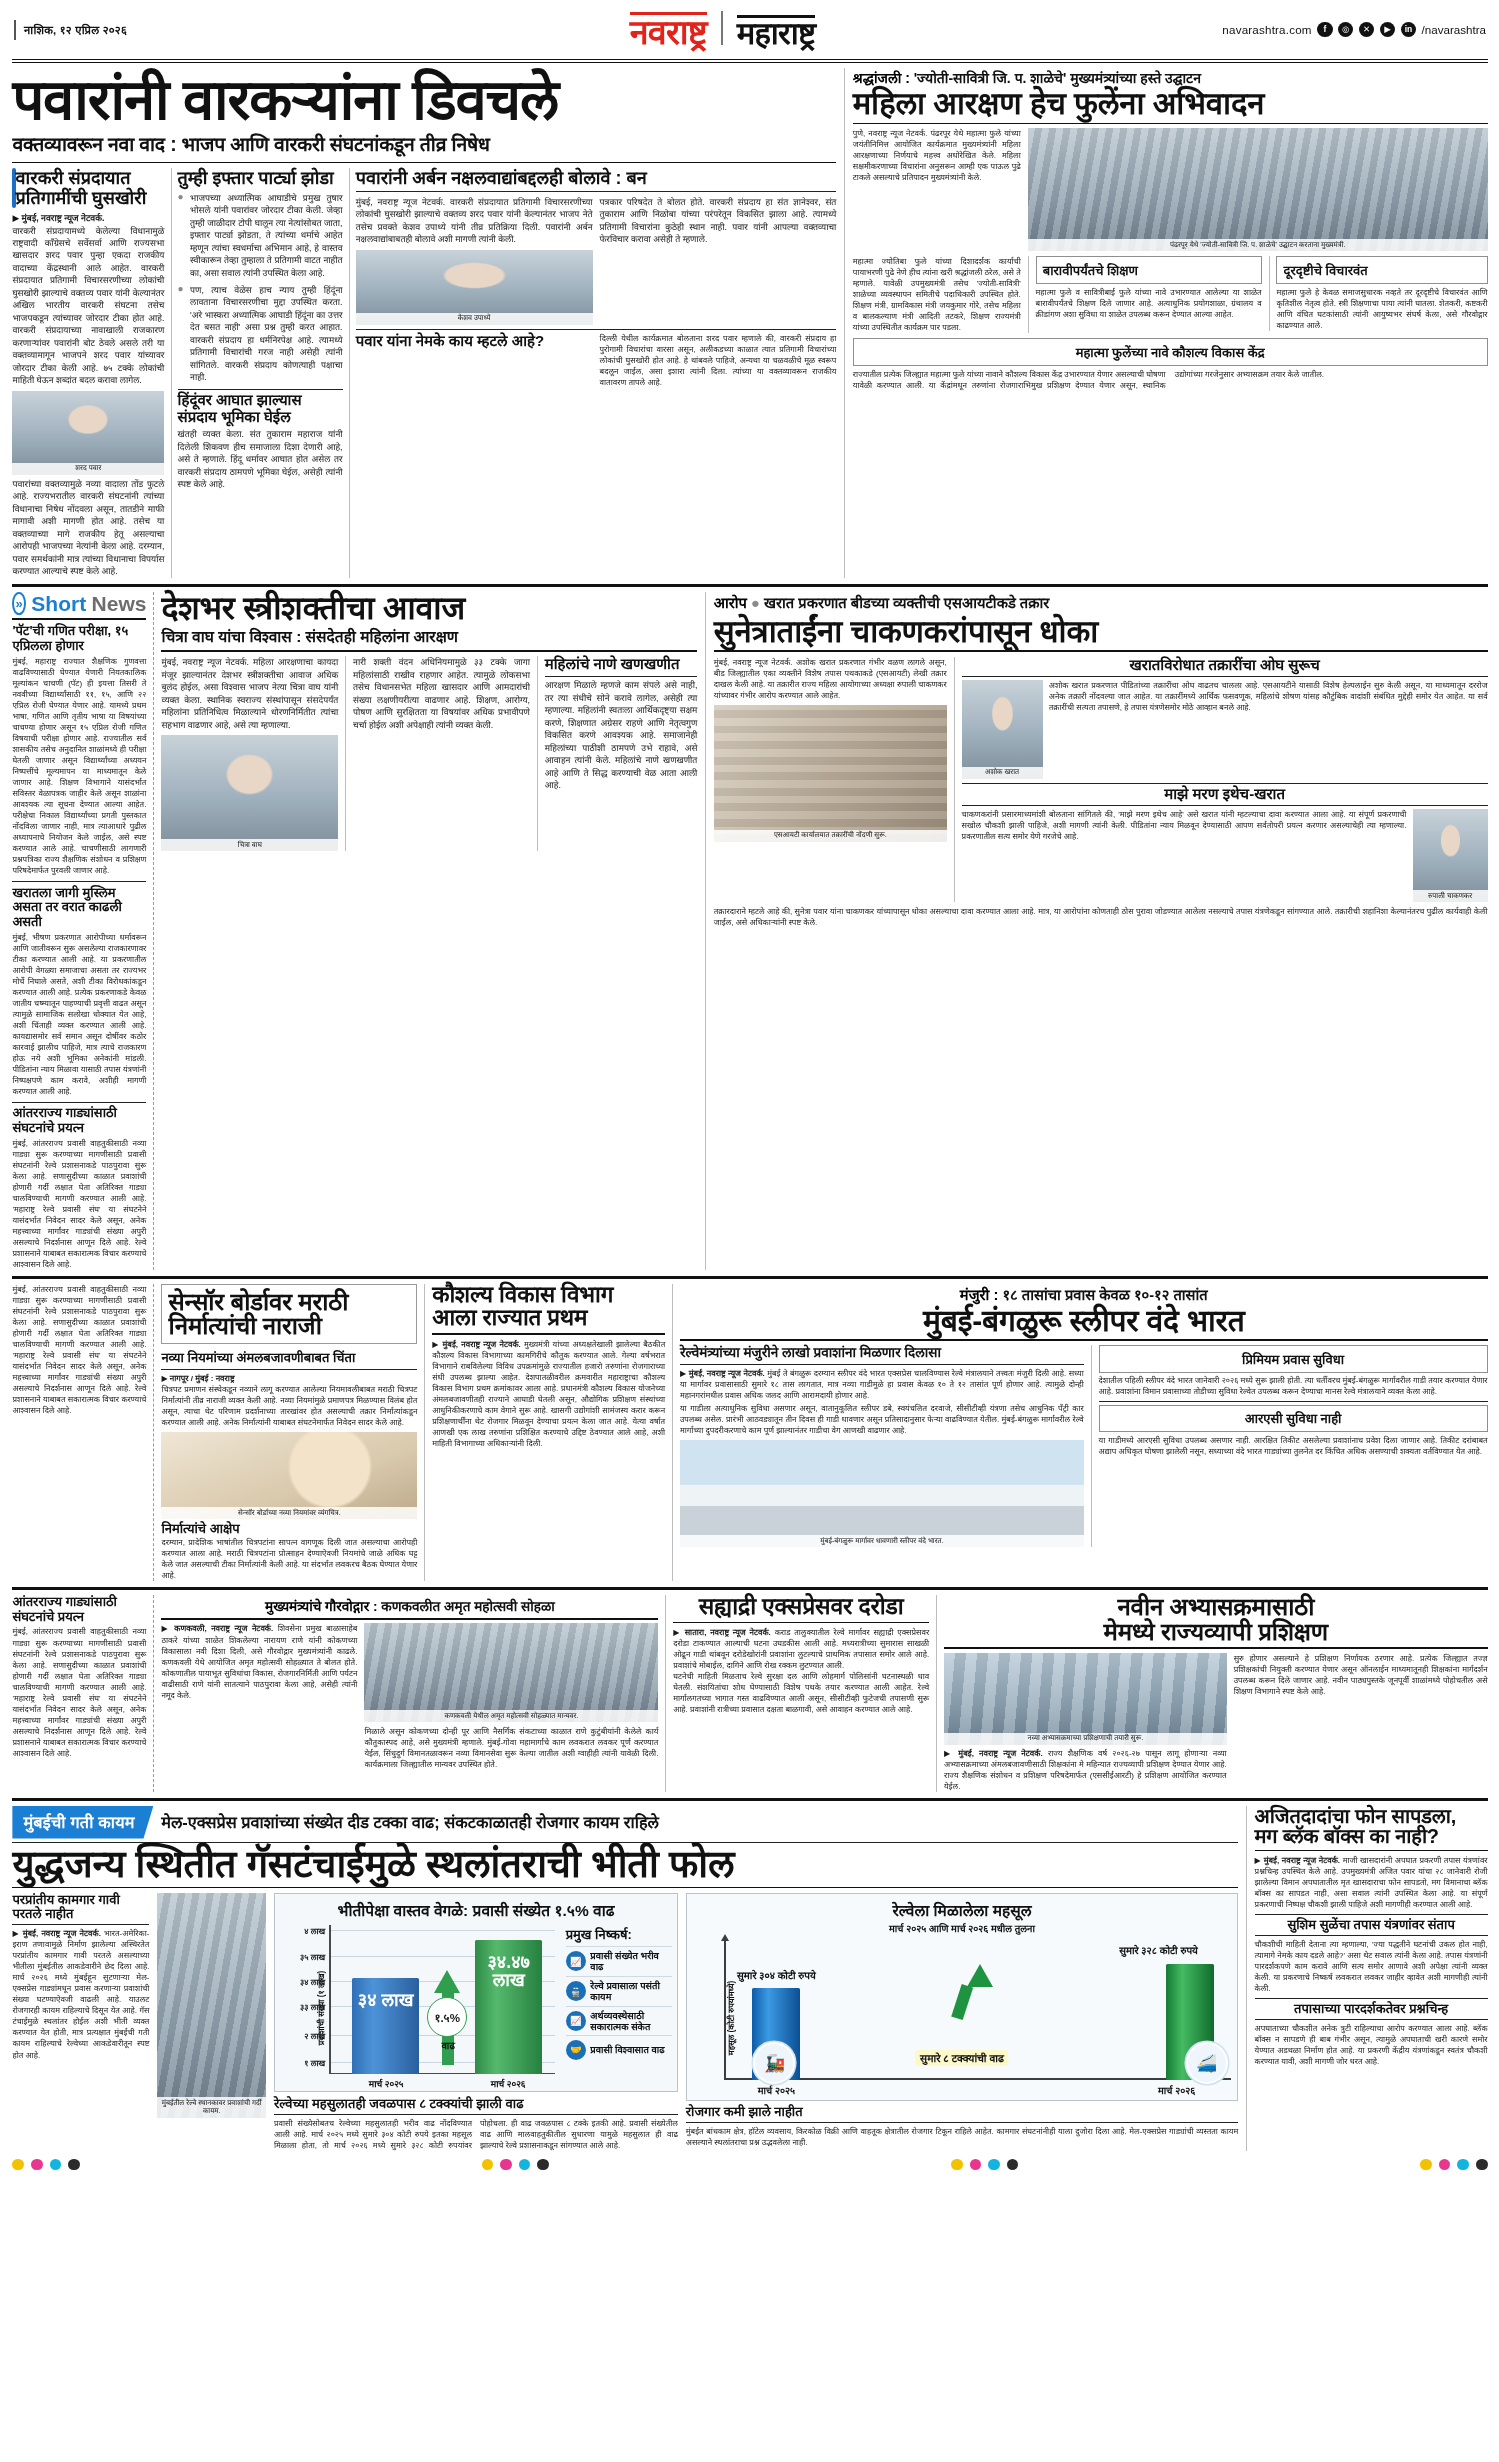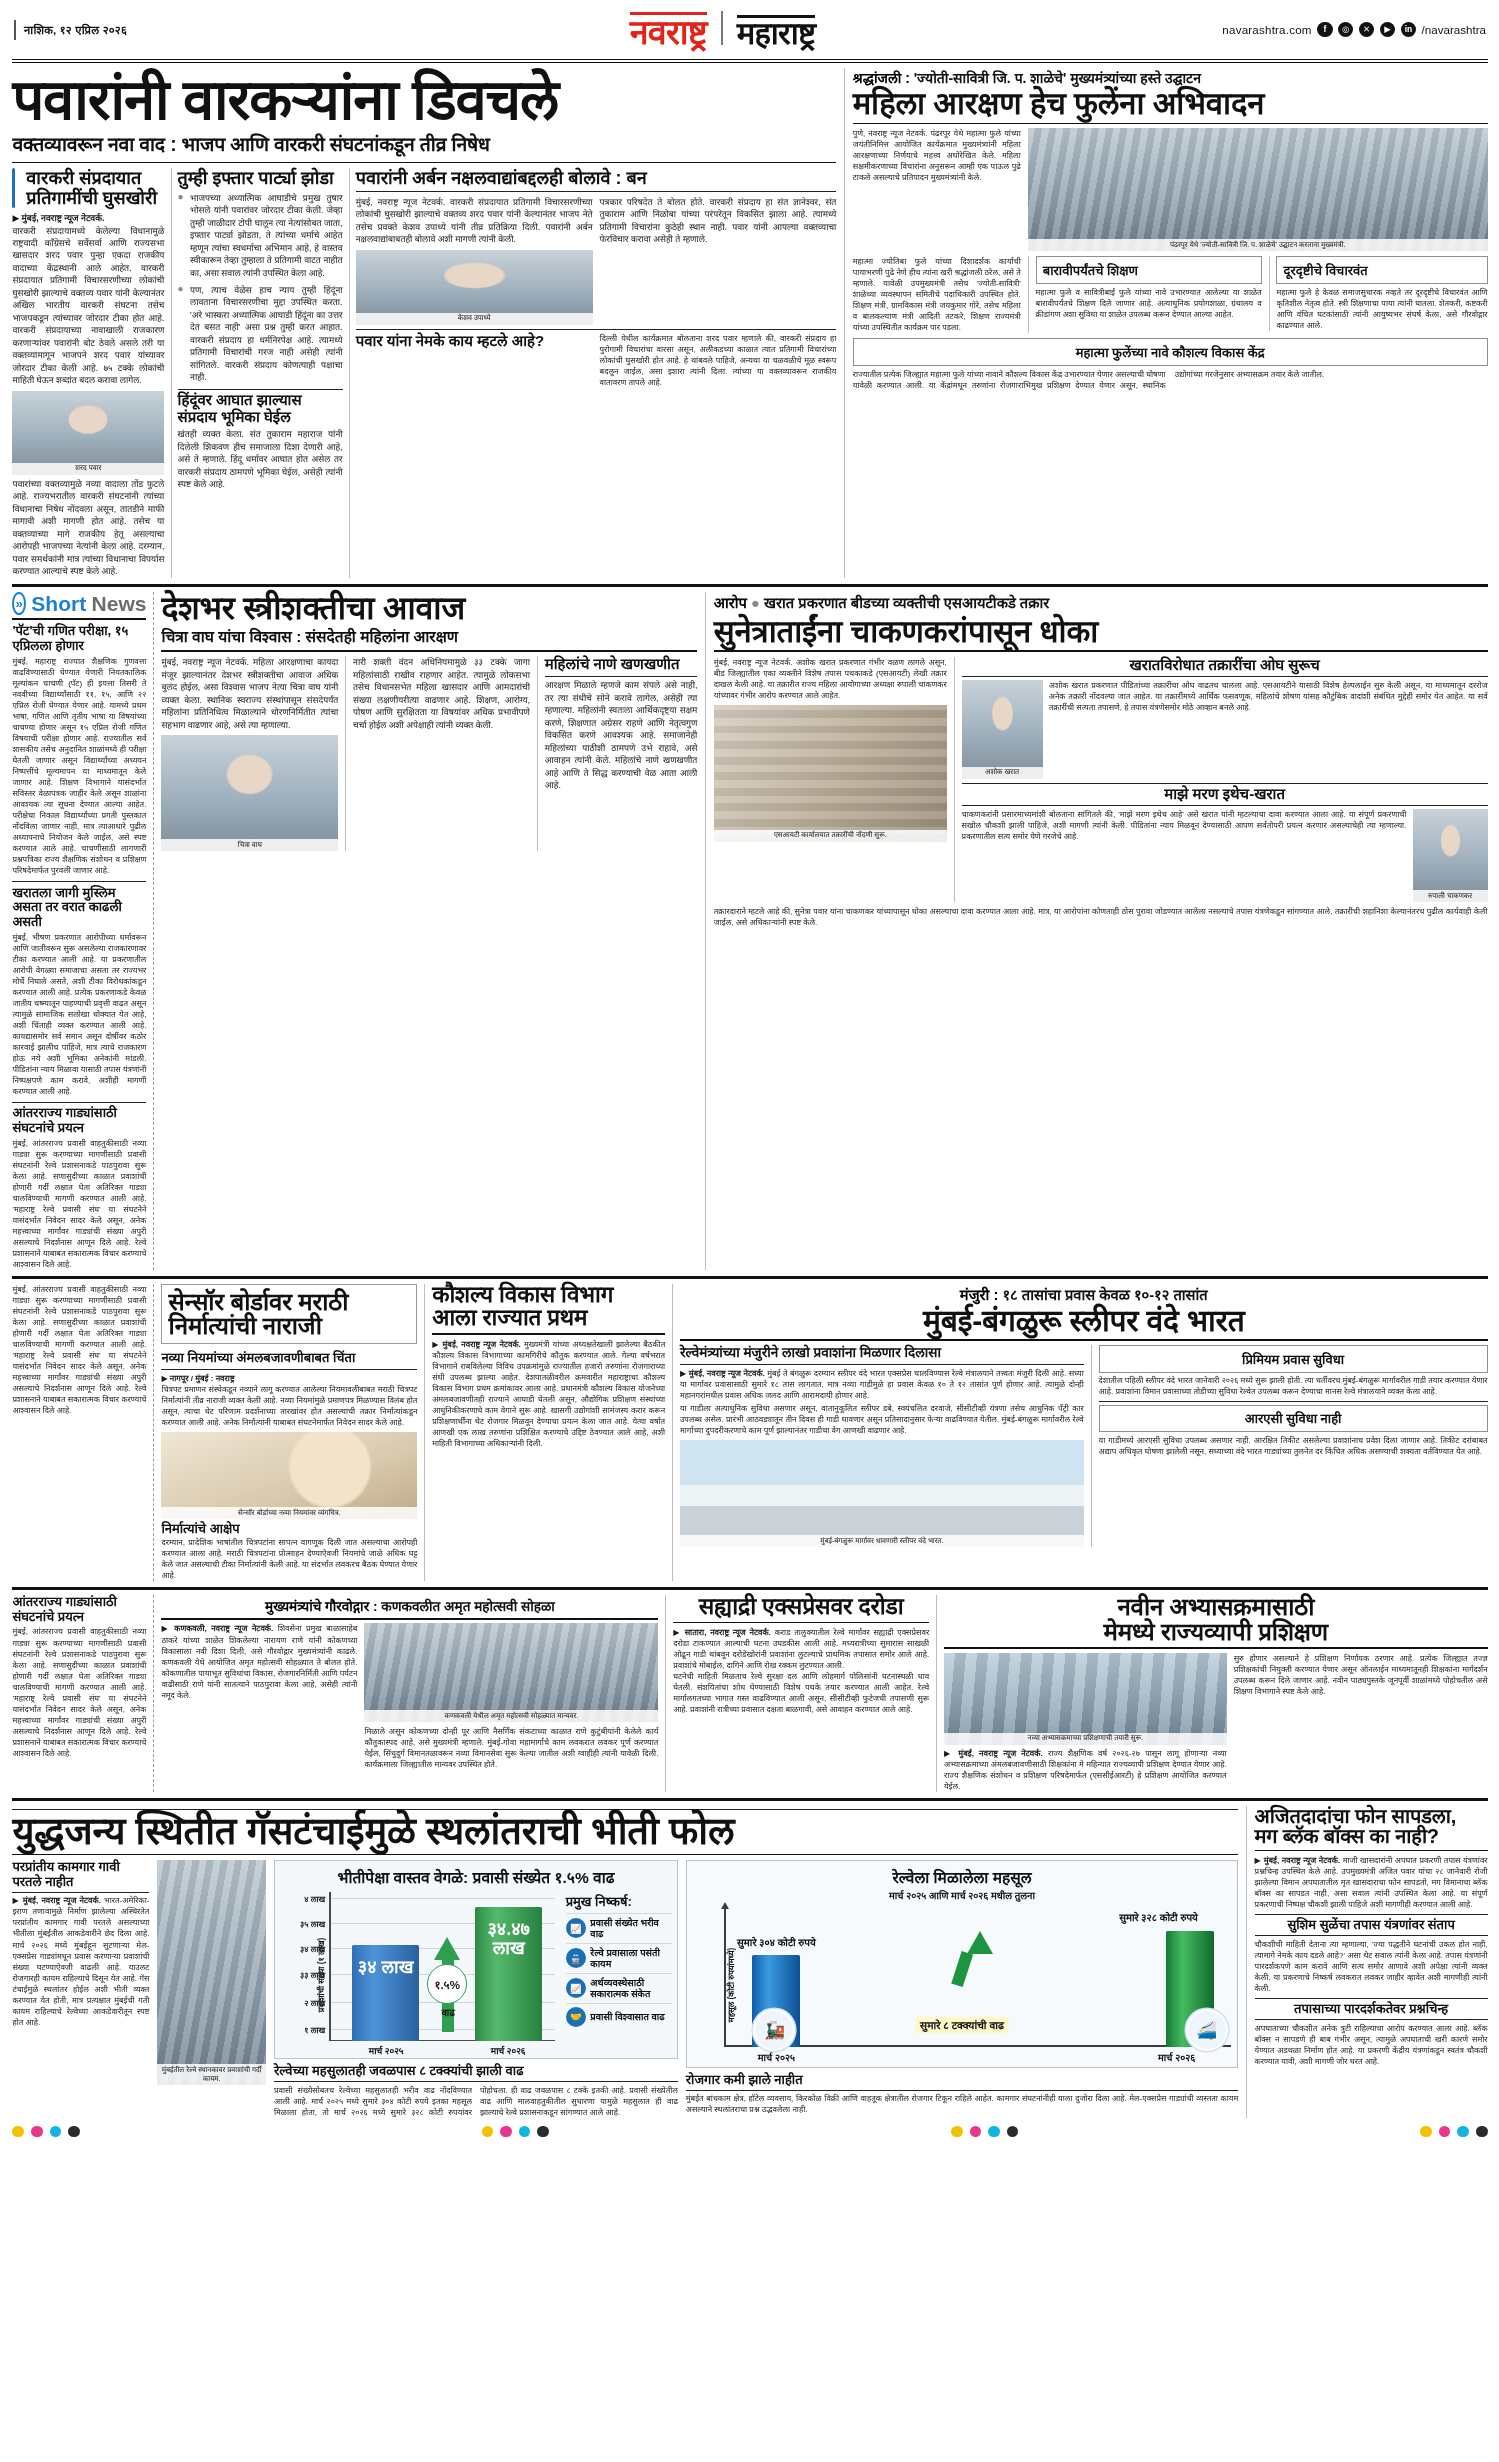--- a/index.html
+++ b/index.html
@@ -234,21 +234,21 @@
   <div class="row" style="margin-top:4.7px">
 
     <div class="col" style="width:824px">
       <div id="lead-head" class="hl">पवारांनी वारकऱ्यांना डिवचले</div>
       <div id="lead-sub">वक्तव्यावरून नवा वाद : भाजप आणि वारकरी संघटनांकडून तीव्र निषेध</div>
       <div class="hr-med"></div>
 
       <div class="row" style="margin-top:4.7px">
 
         <div class="col" style="width:152px">
-          <div class="row" style="gap:11px">
+          <div class="row" style="gap:0">
             <div class="blue-tab"></div>
             <div class="sub-head2">वारकरी संप्रदायात प्रतिगामींची घुसखोरी</div>
           </div>
           <div class="body-txt" style="margin-top:3.9px">
             <span class="bullet-tri">▶ </span><span class="lead-city">मुंबई,  नवराष्ट्र न्यूज नेटवर्क.</span>
           </div>
           <div class="body-txt">वारकरी संप्रदायामध्ये केलेल्या विधानामुळे राष्ट्रवादी काँग्रेसचे सर्वेसर्वा आणि राज्यसभा खासदार शरद पवार पुन्हा एकदा राजकीय वादाच्या केंद्रस्थानी आले आहेत. वारकरी संप्रदायात प्रतिगामी विचारसरणीच्या लोकांची घुसखोरी झाल्याचे वक्तव्य पवार यांनी केल्यानंतर अखिल भारतीय वारकरी संघटना तसेच भाजपकडून त्यांच्यावर जोरदार टीका होत आहे. वारकरी संप्रदायाच्या नावाखाली राजकारण करणाऱ्यांवर पवारांनी बोट ठेवले असले तरी या वक्तव्यामागून भाजपने शरद पवार यांच्यावर जोरदार टीका केली आहे. ७५ टक्के लोकांची माहिती घेऊन शब्दांत बदल करावा लागेल.</div>
           <div class="ph ph-person" style="height:84px;margin:3.9px 0 3.1px">
             <div class="ph-cap">शरद पवार</div>
           </div>
@@ -588,20 +588,24 @@
         </div>
       </div>
     </div>
   </div>
 
   <div class="hr-thick" style="margin:6.2px 0 0"></div>
 
   <div class="row" style="margin-top:4.7px">
 
     <div class="col" style="flex:1">
+      <div class="row" style="align-items:center;gap:7.8px">
+        <span class="flag-blue">मुंबईची गती कायम</span>
+        <span style="font-size:16.3px;font-weight:700">मेल-एक्सप्रेस प्रवाशांच्या संख्येत दीड टक्का वाढ; संकटकाळातही रोजगार कायम राहिले</span>
+      </div>
       <div class="hr-thin" style="margin:3.1px 0 2.3px"></div>
       <div class="hl" style="font-size:38px">युद्धजन्य स्थितीत गॅसटंचाईमुळे स्थलांतराची भीती फोल</div>
       <div class="hr-med" style="margin:3.1px 0 4.7px"></div>
 
       <div class="row" style="gap:7.8px">
 
         <div class="col" style="width:137px">
           <div class="sub-head3" style="font-size:13px">परप्रांतीय कामगार गावी परतले नाहीत</div>
           <div class="hr-thin" style="margin:2.3px 0 3.1px"></div>
           <div class="body-txt sm">

